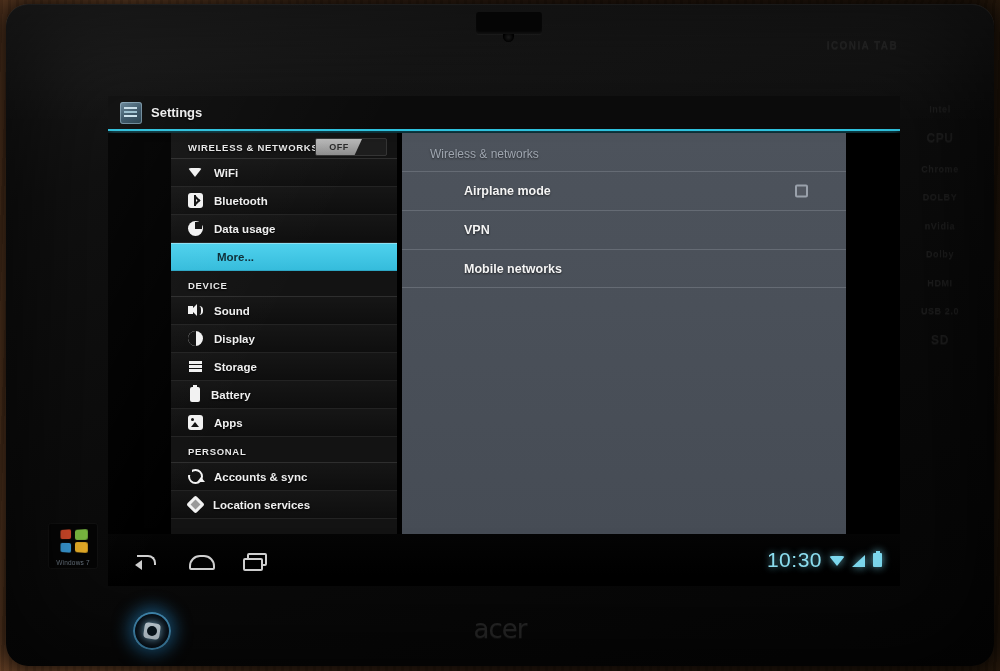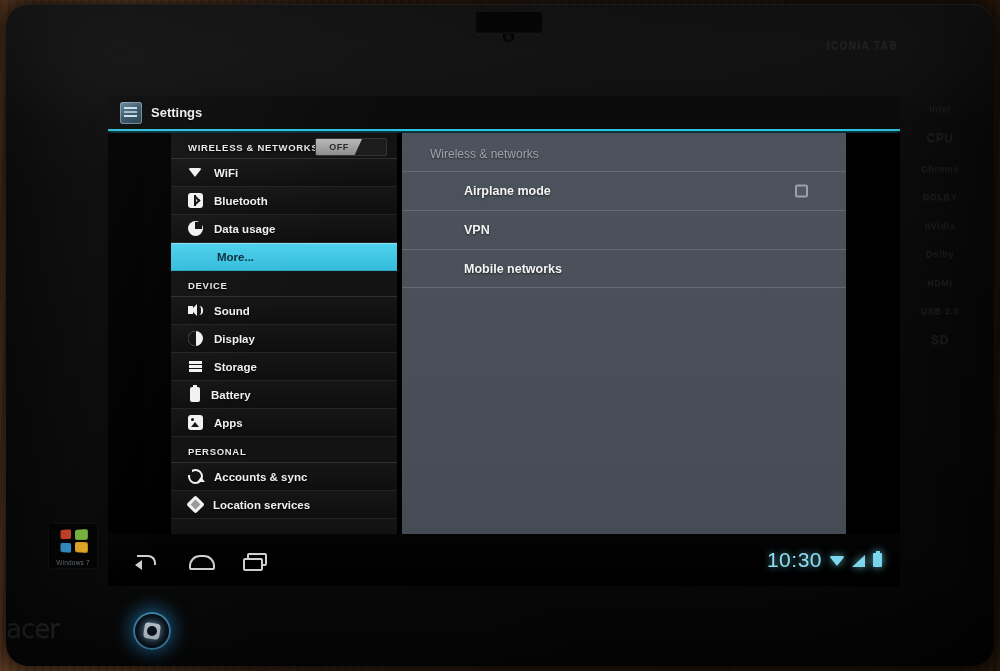--- a/index.html
+++ b/index.html
@@ -281,21 +281,21 @@
   #win-logo span{ position:absolute; width:12px; height:10px; border-radius:2px; }
   #win-logo .q1{ left:0; top:0; background:#d94b2b; }
   #win-logo .q2{ right:0; top:1px; background:#7fc243; }
   #win-logo .q3{ left:0; bottom:0; background:#3b9fdd; }
   #win-logo .q4{ right:0; bottom:1px; background:#f0b429; }
   #win-text{ position:absolute; left:0; bottom:3px; width:100%; text-align:center;
     font-size:6.5px; color:#6e7a86; letter-spacing:.2px; }
 
   #acer-logo{
     position:absolute; left:0; bottom:22px; width:100%;
-    color:#2b2b2b; font-size:26px;
+    text-align:center; color:#2b2b2b; font-size:26px;
     font-family:"DejaVu Sans", sans-serif; letter-spacing:-1px;
     text-shadow:0 1px 1px rgba(255,255,255,.06);
   }
   #home-button{
     position:absolute; left:127px; bottom:16px; width:38px; height:38px;
     border-radius:50%;
     background:radial-gradient(circle at 50% 50%, #0e1f2c 0%, #071019 55%, #04080c 100%);
     box-shadow:0 0 16px 5px rgba(40,150,220,.55), inset 0 0 0 2px rgba(90,190,245,.8);
   }
   #home-button:before{

